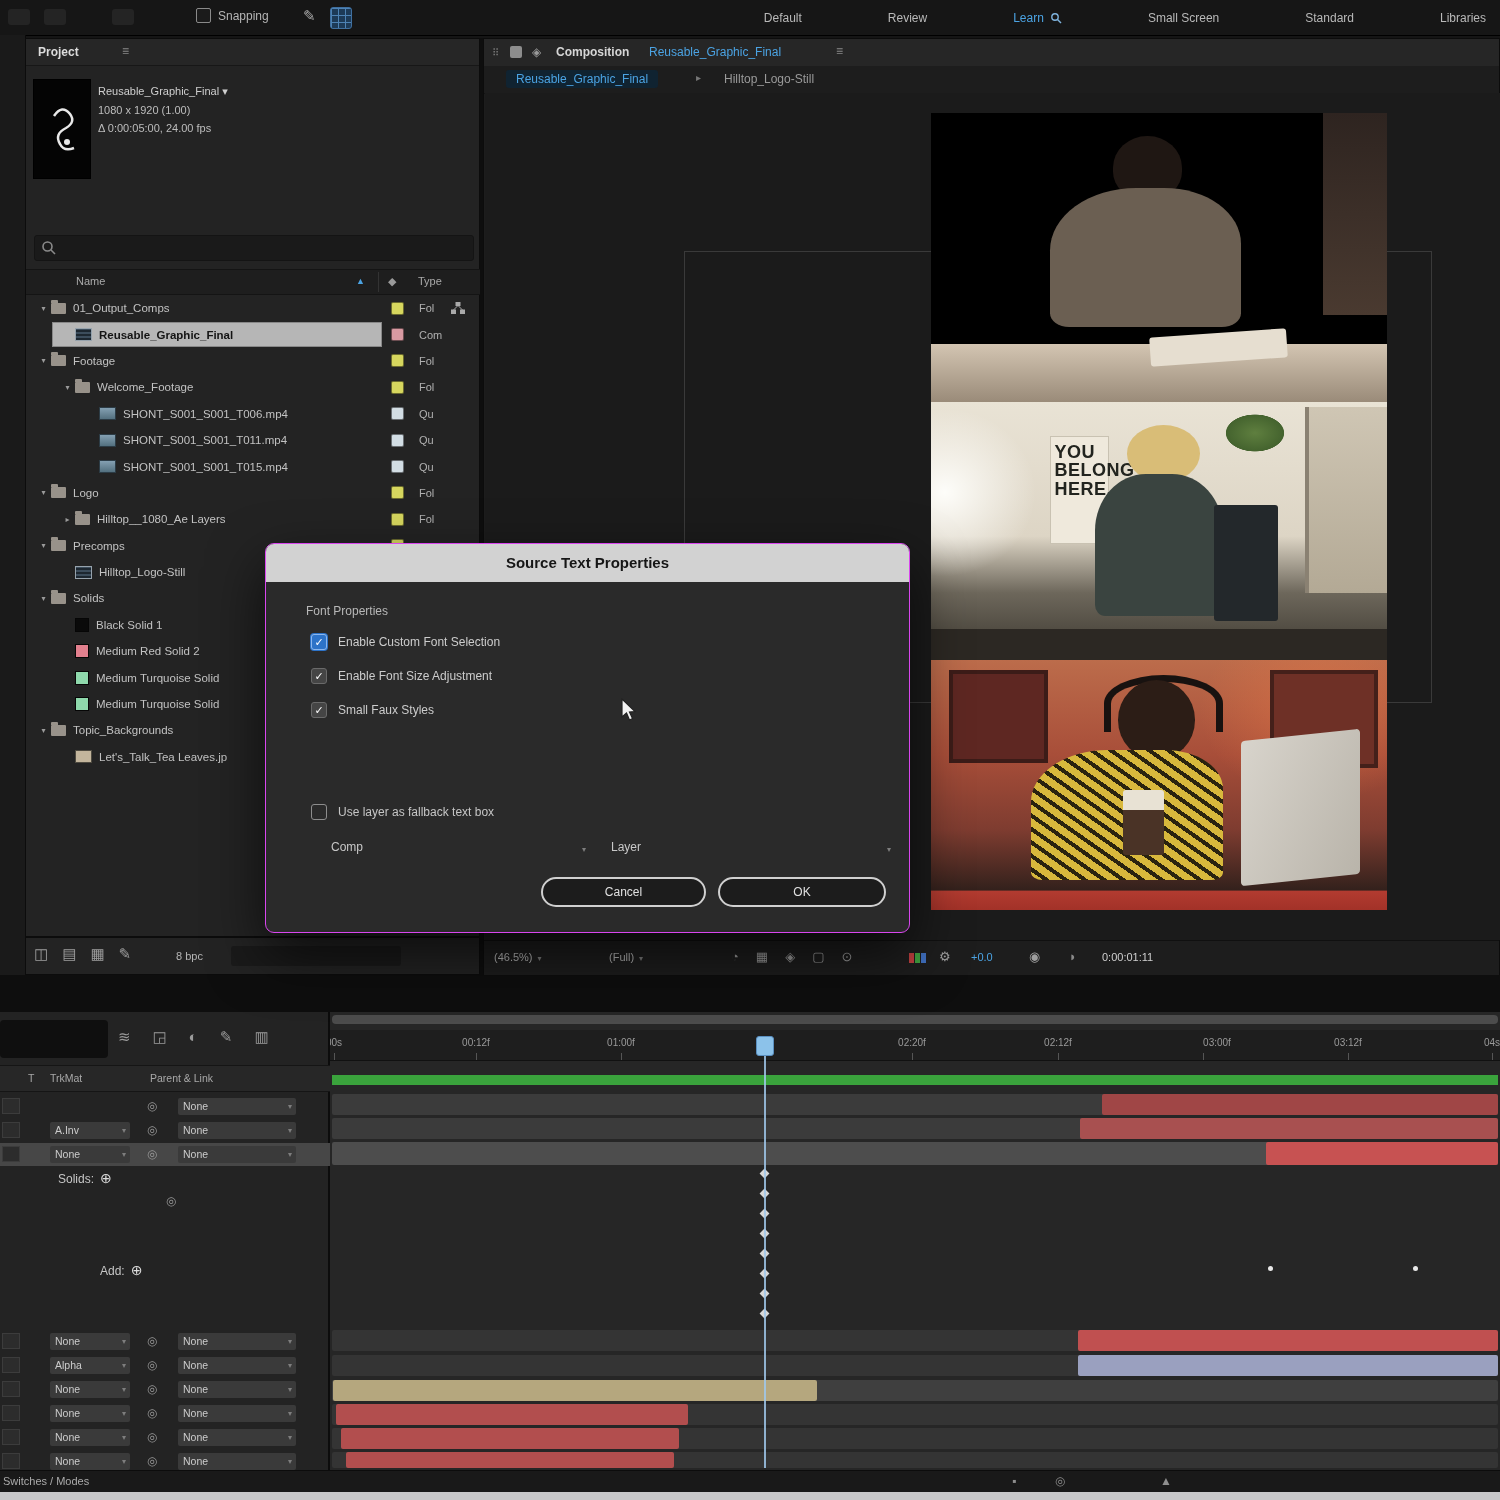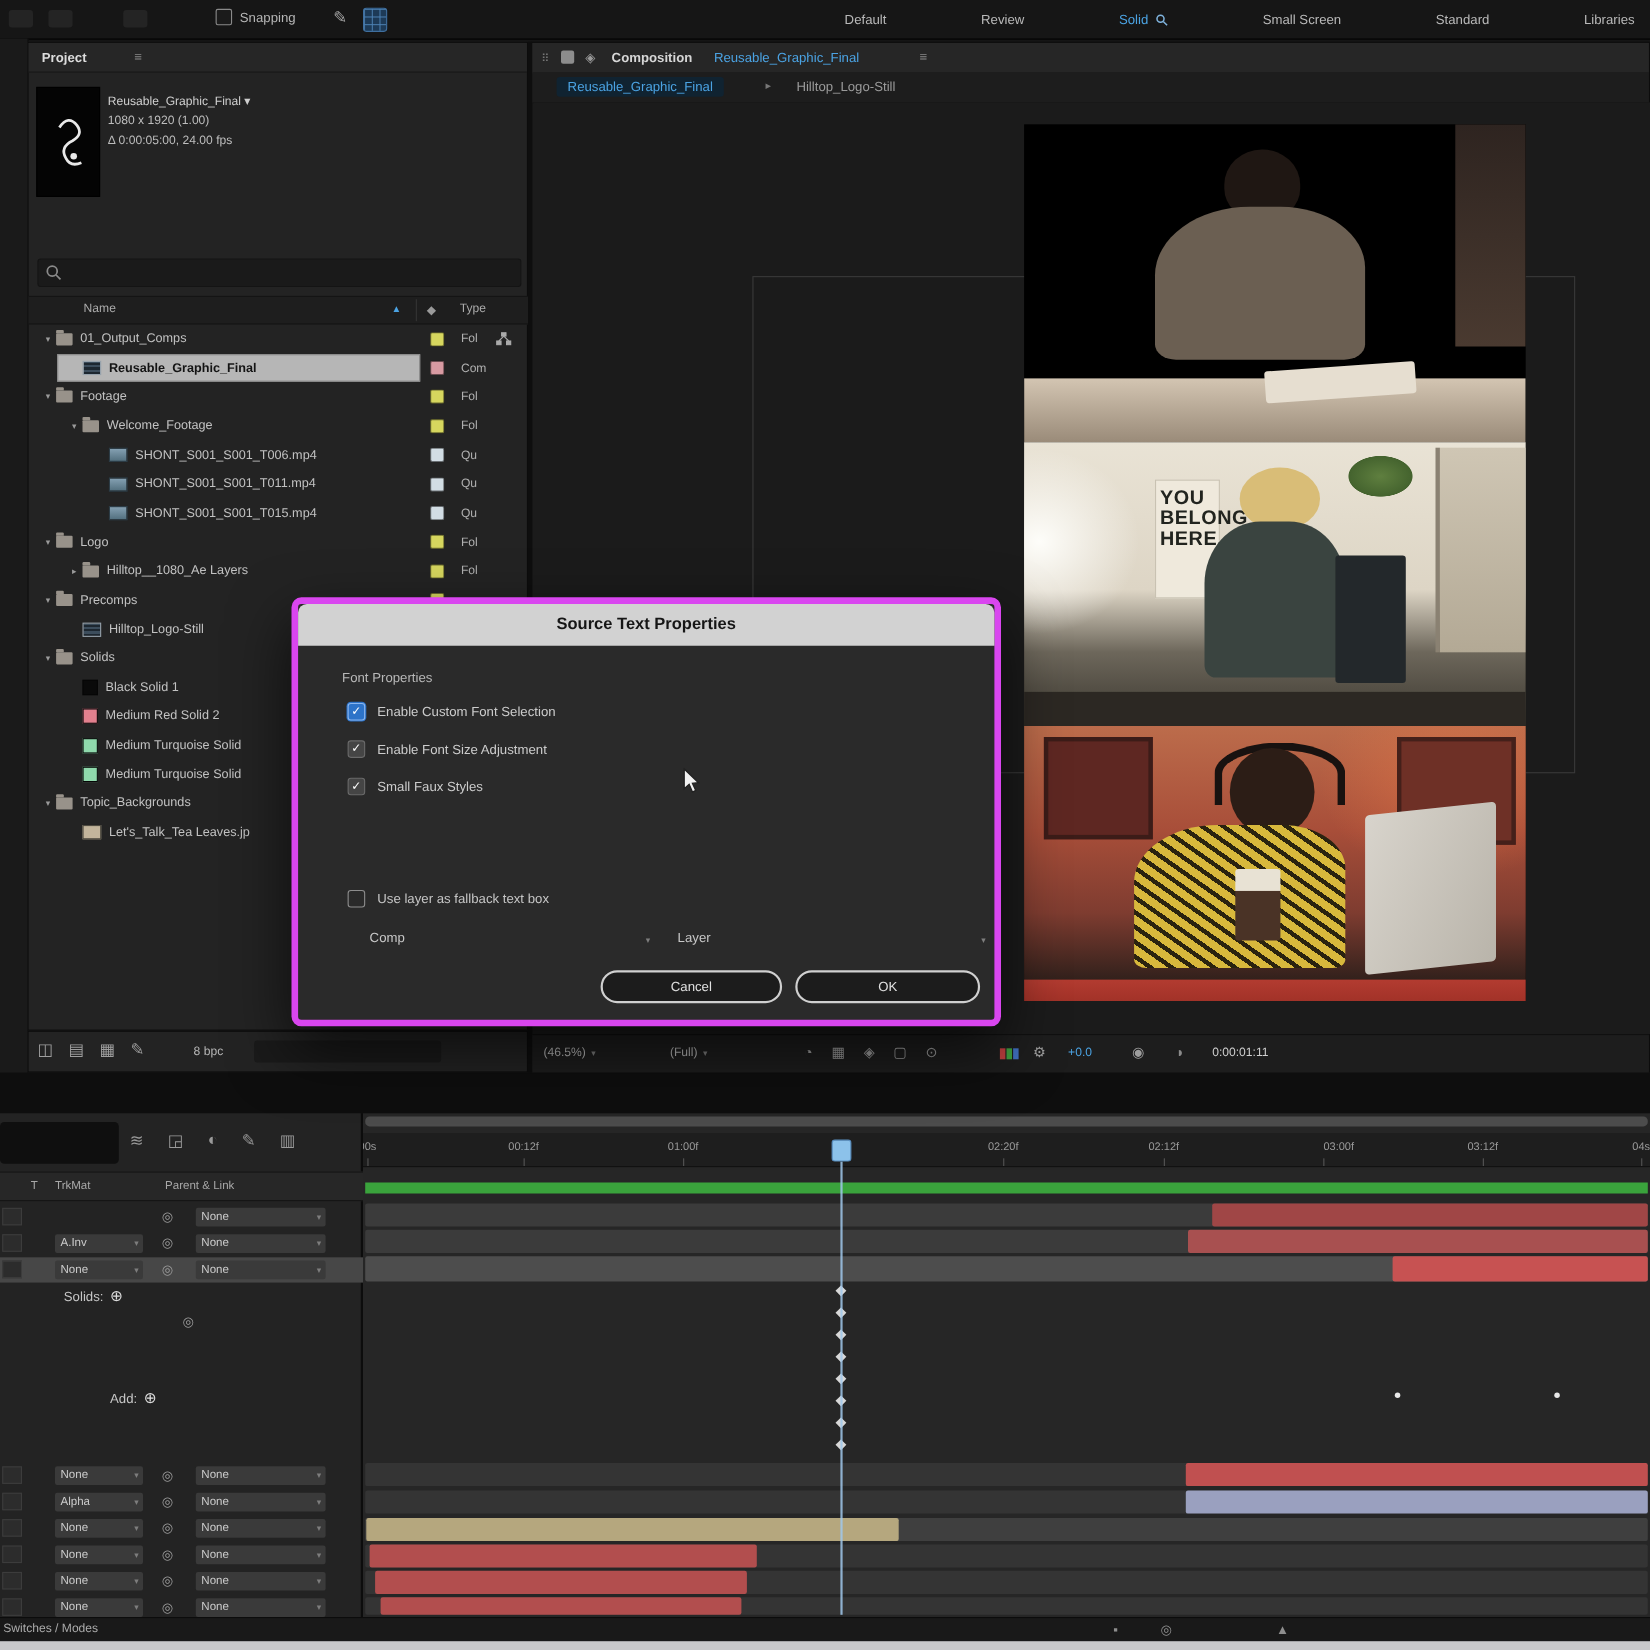--- a/index.html
+++ b/index.html
@@ -146,21 +146,21 @@
   #playhead-line{position:absolute;left:763px;top:44px;width:2px;height:414px;background:rgba(160,200,235,.85);}
   #playhead-head{position:absolute;left:754px;top:24px;width:18px;height:20px;background:#8cc2ea;border:1px solid #5a8fc0;border-radius:3px;box-sizing:border-box;}
   .kf{position:absolute;width:7px;height:7px;background:#d8d8d8;transform:rotate(45deg);}
   .dot{position:absolute;width:5px;height:5px;border-radius:50%;background:#e8e8e8;}
   #switches{position:absolute;left:0;top:458px;width:1500px;height:22px;background:#191919;border-top:1px solid #0c0c0c;font-size:11px;color:#ababab;}
   #switches .sw-label{position:absolute;left:3px;top:4px;}
   #switches .sw-ico{position:absolute;top:3px;color:#8e8e8e;font-size:12px;}
   #bottom-strip{position:absolute;left:0;top:1492px;width:1500px;height:8px;background:#c8c8ca;}
   
   #dialog{position:absolute;left:265px;top:543px;width:645px;height:390px;z-index:50;border-radius:9px;
-    box-shadow:0 22px 55px rgba(0,0,0,.65);background:#2a2a2a;border:6px solid #d946ef;box-sizing:border-box;}
+    box-shadow:0 22px 55px rgba(0,0,0,.65);background:#2a2a2a;border:1px solid #d946ef;box-sizing:border-box;}
   #dlg-title{position:absolute;left:0;top:0;width:100%;height:38px;background:#d2d2d2;border-radius:8px 8px 0 0;
     text-align:center;line-height:38px;font-size:15px;font-weight:bold;color:#161616;}
   #dlg-body{position:absolute;left:0;top:38px;width:100%;height:352px;}
   #dlg-section{position:absolute;left:40px;top:22px;font-size:12px;color:#b8b8b8;}
   .dlg-check{position:absolute;left:45px;display:flex;align-items:center;gap:11px;font-size:12px;color:#cccccc;}
   .cbx{width:16px;height:16px;border-radius:3px;background:#454545;border:1px solid #6a6a6a;box-sizing:border-box;
        color:#fff;font-size:11px;line-height:14px;text-align:center;}
   .cbx.focused{background:#2d73c8;border:1px solid #8ab6ee;box-shadow:0 0 0 1px #2d73c8;}
   .cbx.empty{background:transparent;border:1.5px solid #8d8d8d;}
   #dlg-fallback{position:absolute;left:45px;top:222px;display:flex;align-items:center;gap:11px;font-size:12px;color:#c6c6c6;}
@@ -193,21 +193,21 @@
     <span id="pen-glyph">✎</span>
     <div id="grid-ico"></div>
     <div id="workspace-tabs">
         <div class="ws-tab">
           <span>Default</span>
         </div>
         <div class="ws-tab">
           <span>Review</span>
         </div>
         <div class="ws-tab active">
-          <span>Solid</span>
+          <span>Learn</span>
           <svg width="12" height="12" viewBox="0 0 12 12">
             <circle cx="5" cy="5" r="3.2" fill="none" stroke="#7fb3dd" stroke-width="1.4"></circle>
             <line x1="7.5" y1="7.5" x2="11" y2="11" stroke="#7fb3dd" stroke-width="1.4"></line>
           </svg>
         </div>
         <div class="ws-tab">
           <span>Small Screen</span>
         </div>
         <div class="ws-tab">
           <span>Standard</span>

